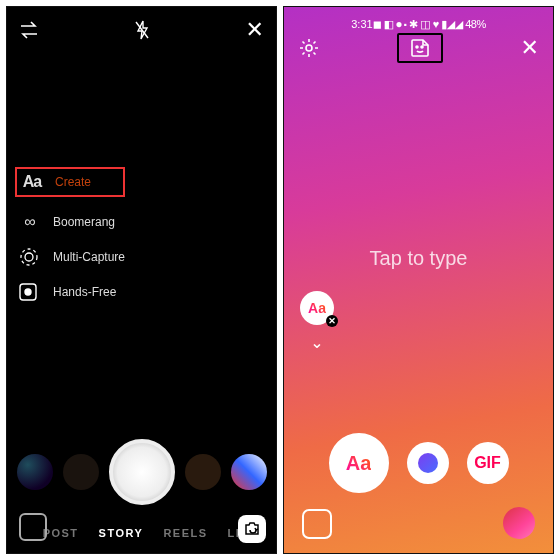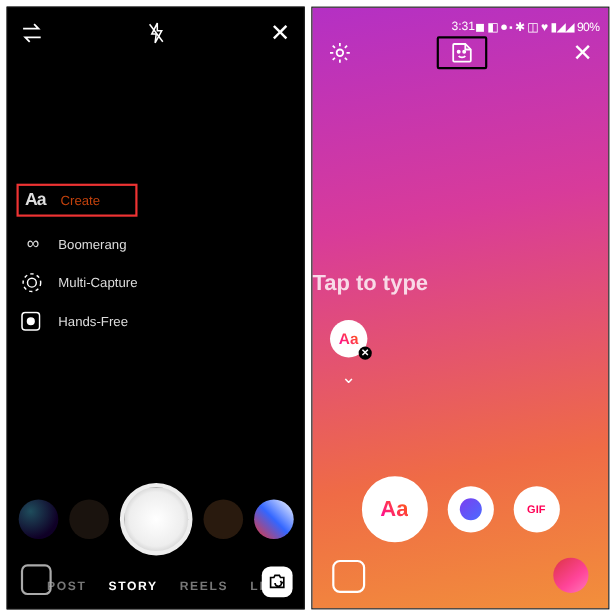--- a/index.html
+++ b/index.html
@@ -3,21 +3,21 @@
 <meta charset="utf-8">
 <style>
   *{box-sizing:border-box;margin:0;padding:0;font-family:-apple-system,Helvetica,Arial,sans-serif}
   body{background:#fff;width:560px;height:560px;overflow:hidden}
   .wrap{display:flex;gap:6px;padding:6px;width:560px;height:560px}
   .phone{flex:1;position:relative;border:1px solid #111;background:#000;overflow:hidden}
   .phone2{background:linear-gradient(170deg,#b430c4 0%,#d83b9a 35%,#ef6b46 75%,#f28f3b 100%)}
   
   .toprow{display:flex;justify-content:space-between;align-items:center;padding:10px 12px;color:#fff;font-size:20px}
   .toprow .mid{flex:1;display:flex;justify-content:center}
-  .status{display:flex;justify-content:flex-end;align-items:center;color:#fff;font-size:11px;padding:16px 8px 0;height:18px}
+  .status{display:flex;justify-content:center;align-items:center;color:#fff;font-size:11px;padding:16px 8px 0;height:18px}
   .status .r{letter-spacing:-0.5px}
   .toolrow2{padding:8px 14px;display:flex;align-items:center;justify-content:space-between;color:#fff}
   .sticker-box{border:2px solid #000;padding:2px 10px;border-radius:2px}
   .x{font-size:22px;font-weight:300}
   
   .menu{position:absolute;left:12px;top:160px;display:flex;flex-direction:column;gap:16px;color:#ddd;font-size:12px}
   .mi{display:flex;align-items:center;gap:12px}
   .mi .ic{width:22px;text-align:center;font-size:16px}
   .mi.sel{border:2px solid #e33;padding:4px 18px 4px 4px;margin-left:-4px}
   .mi.sel .lab{color:#c2410c;font-weight:500}
@@ -30,33 +30,33 @@
   .thumb.c1{background:radial-gradient(circle at 30% 30%,#4ac,#205 70%)}
   .thumb.c2{background:#3a2a20}
   .thumb.c3{background:#5a3a20}
   .thumb.c4{background:linear-gradient(45deg,#e33,#36f,#fff)}
   .shutter{width:66px;height:66px;border-radius:50%;background:radial-gradient(circle,#fff 0,#eee 60%,#aaa 100%);border:4px solid #eee}
   .modes{position:absolute;left:0;right:0;bottom:14px;display:flex;gap:20px;justify-content:center;color:#777;font-size:11px;letter-spacing:1.5px;font-weight:600}
   .modes .act{color:#fff}
   .sq{position:absolute;left:12px;bottom:12px;width:28px;height:28px;border:2px solid #aaa;border-radius:6px}
   .swap{position:absolute;right:10px;bottom:10px;width:28px;height:28px;background:#fff;border-radius:8px;display:flex;align-items:center;justify-content:center;font-size:14px}
   
-  .tap{position:absolute;left:0;right:0;top:44%;text-align:left;color:#ffffffcc;font-size:20px;font-weight:700}
+  .tap{position:absolute;left:0;right:0;top:44%;text-align:center;color:#ffffffcc;font-size:20px;font-weight:400}
   .pill{position:absolute;left:16px;top:52%;display:flex;flex-direction:column;align-items:center;gap:8px;color:#fff}
   .pill .b{width:34px;height:34px;border-radius:50%;background:#fff;display:flex;align-items:center;justify-content:center;font-weight:700;font-size:14px}
   .pill .b span{background:linear-gradient(45deg,#f0a,#f60);-webkit-background-clip:text;color:transparent}
   .pill .dot{position:absolute;left:26px;top:24px;width:12px;height:12px;border-radius:50%;background:#000;color:#fff;font-size:9px;line-height:12px;text-align:center}
   .chev{font-size:16px}
   .botchips{position:absolute;left:0;right:0;bottom:60px;display:flex;justify-content:center;gap:18px;align-items:center}
   .chip{width:42px;height:42px;border-radius:50%;background:#fff;display:flex;align-items:center;justify-content:center;font-size:15px;font-weight:700}
   .chip.big{width:60px;height:60px;border:4px solid #fff;background:#fff}
   .chip.big span{background:linear-gradient(45deg,#f0a,#f60);-webkit-background-clip:text;color:transparent;font-size:20px}
   .chip.cam{background:#fff}
   .chip.cam .inner{width:20px;height:20px;border-radius:50%;background:linear-gradient(135deg,#7b3ff0,#4a6cff)}
-  .chip.gif{font-size:10px;color:#f05;background:#fff}
+  .chip.gif{font-size:16px;color:#f05;background:#fff}
   .sq2{position:absolute;left:18px;bottom:14px;width:30px;height:30px;border:2px solid #fff;border-radius:7px}
   .grad{position:absolute;right:18px;bottom:14px;width:32px;height:32px;border-radius:50%;background:linear-gradient(140deg,#d34,#f49 60%,#f7b)}
   
   svg{display:block}
 </style>
 </head>
 <body>
 
 <div class="wrap">
 
@@ -125,21 +125,21 @@
           <path d="M3 4h3l1-2h4l1 2h3v9H3z"></path>
           <path d="M7 9a3 3 0 106 0"></path>
           <path d="M12 7l1 2 2-1"></path>
         </svg>
     </div>
   </div>
 
   <div class="phone phone2">
     <div class="status">
       <span>3:31</span>
-      <span class="r"><span>◼ ◧ ⏺ ⬝ ✱ ◫ ♥ ▮◢◢</span> <span>90%</span></span>
+      <span class="r"><span>◼ ◧ ⏺ ⬝ ✱ ◫ ♥ ▮◢◢</span> <span>48%</span></span>
     </div>
     <div class="toolrow2">
       <span>
         <svg width="22" height="22" viewBox="0 0 22 22" stroke="#fff" stroke-width="1.6" fill="none">
             <circle cx="11" cy="11" r="3"></circle>
             <path d="M11 2v3M11 17v3M2 11h3M17 11h3M4.5 4.5l2 2M15.5 15.5l2 2M17.5 4.5l-2 2M6.5 15.5l-2 2"></path>
           </svg>
       </span>
       <span class="sticker-box">
         <svg width="22" height="22" viewBox="0 0 22 22" stroke="#fff" stroke-width="1.6" fill="none">

